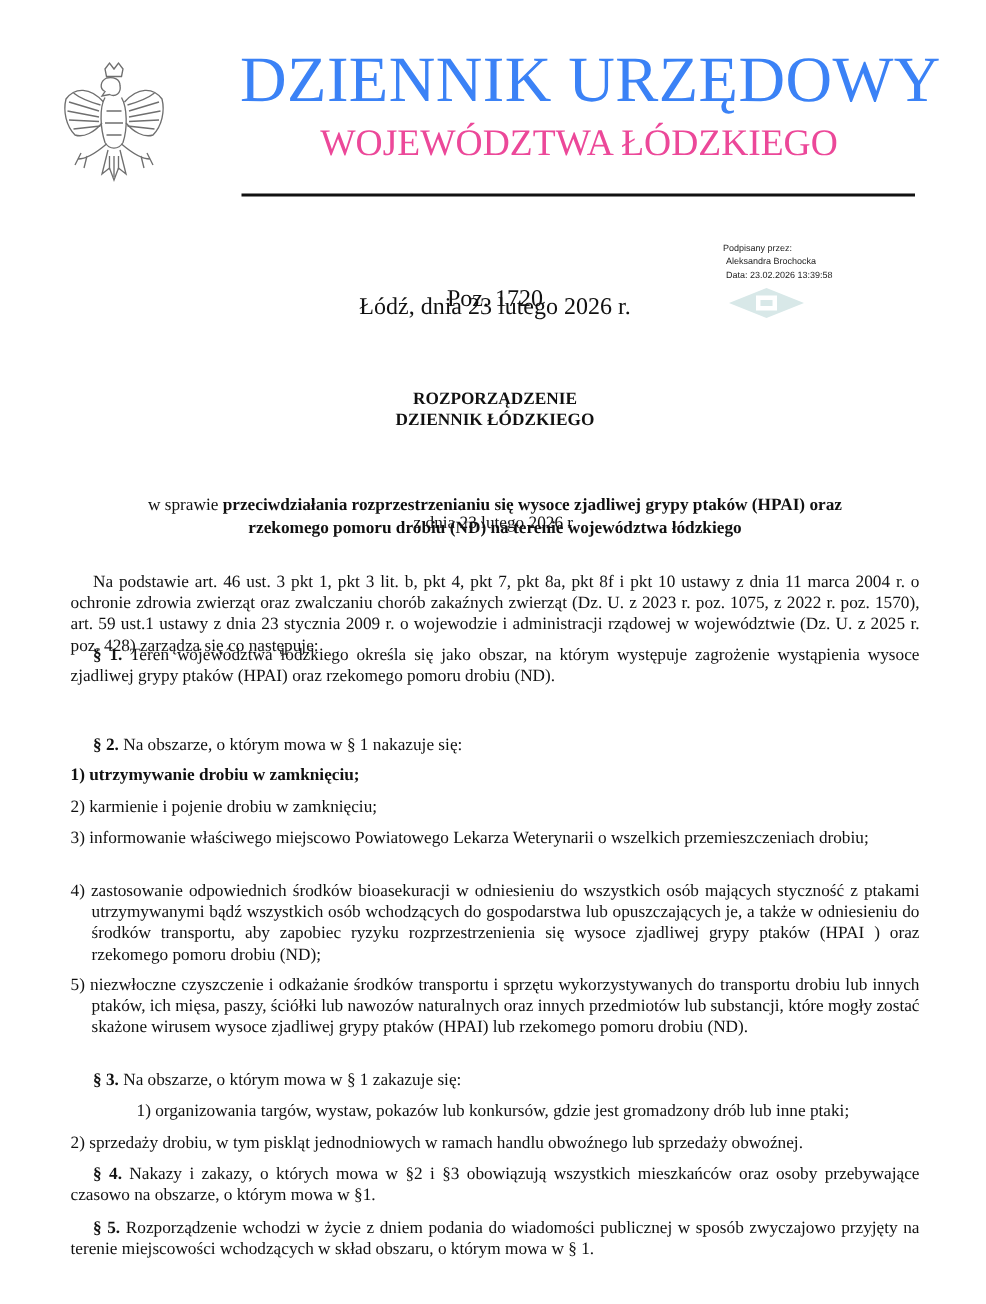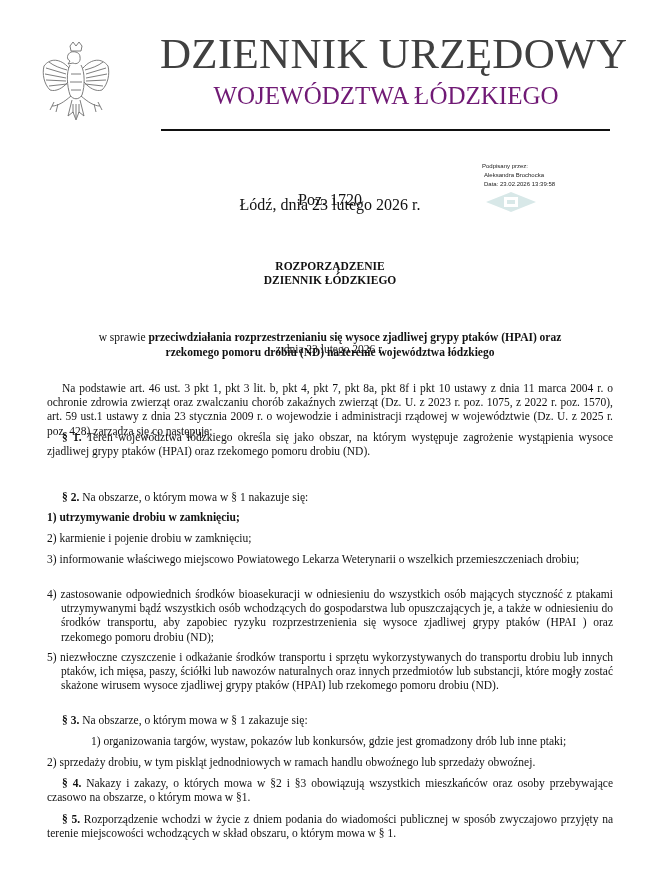--- a/index.html
+++ b/index.html
@@ -2,23 +2,23 @@
 <html><head>
 <meta charset="utf-8">
 <style>
   * { margin: 0; padding: 0; box-sizing: border-box; }
   html, body { width: 657px; height: 869px; background: #ffffff; overflow: hidden; }
   body { position: relative; font-family: "Liberation Serif", "DejaVu Serif", serif; color: #111; }
 
   .emblem { position: absolute; left: 40px; top: 40px; width: 72px; height: 95px; }
 
   .masthead-title { position: absolute; left: 160px; top: 30px; width: 452px; text-align: center;
-    font-size: 43px; line-height: 48px; letter-spacing: 0.3px; color: #404040; white-space: nowrap; }
+    font-size: 43px; line-height: 48px; letter-spacing: 0.3px; color: #3b82f6; white-space: nowrap; }
   .masthead-sub { position: absolute; left: 160px; top: 81px; width: 452px; text-align: center;
-    font-size: 25px; line-height: 30px; color: #701a75; white-space: nowrap; }
+    font-size: 25px; line-height: 30px; color: #ec4899; white-space: nowrap; }
   .masthead-rule { position: absolute; left: 161px; top: 129px; width: 449px; height: 2px; background: #111; }
 
   .place-date { position: absolute; left: 200px; top: 157px; width: 260px; text-align: center; font-size: 16px; line-height: 20px; margin-top: 38px; }
   .position { position: absolute; left: 200px; top: 190px; width: 260px; text-align: center; font-size: 16px; line-height: 20px; }
 
   .signature { position: absolute; left: 482px; top: 162px; width: 110px; font-family: "Liberation Sans", "DejaVu Sans", sans-serif;
     font-size: 6px; line-height: 9px; color: #222; }
   .signature .sig-line { display: block; white-space: nowrap; }
   .signature .sig-name, .signature .sig-date { padding-left: 2px; }
   .sig-stamp { position: absolute; left: 484px; top: 191px; width: 54px; height: 22px; }

